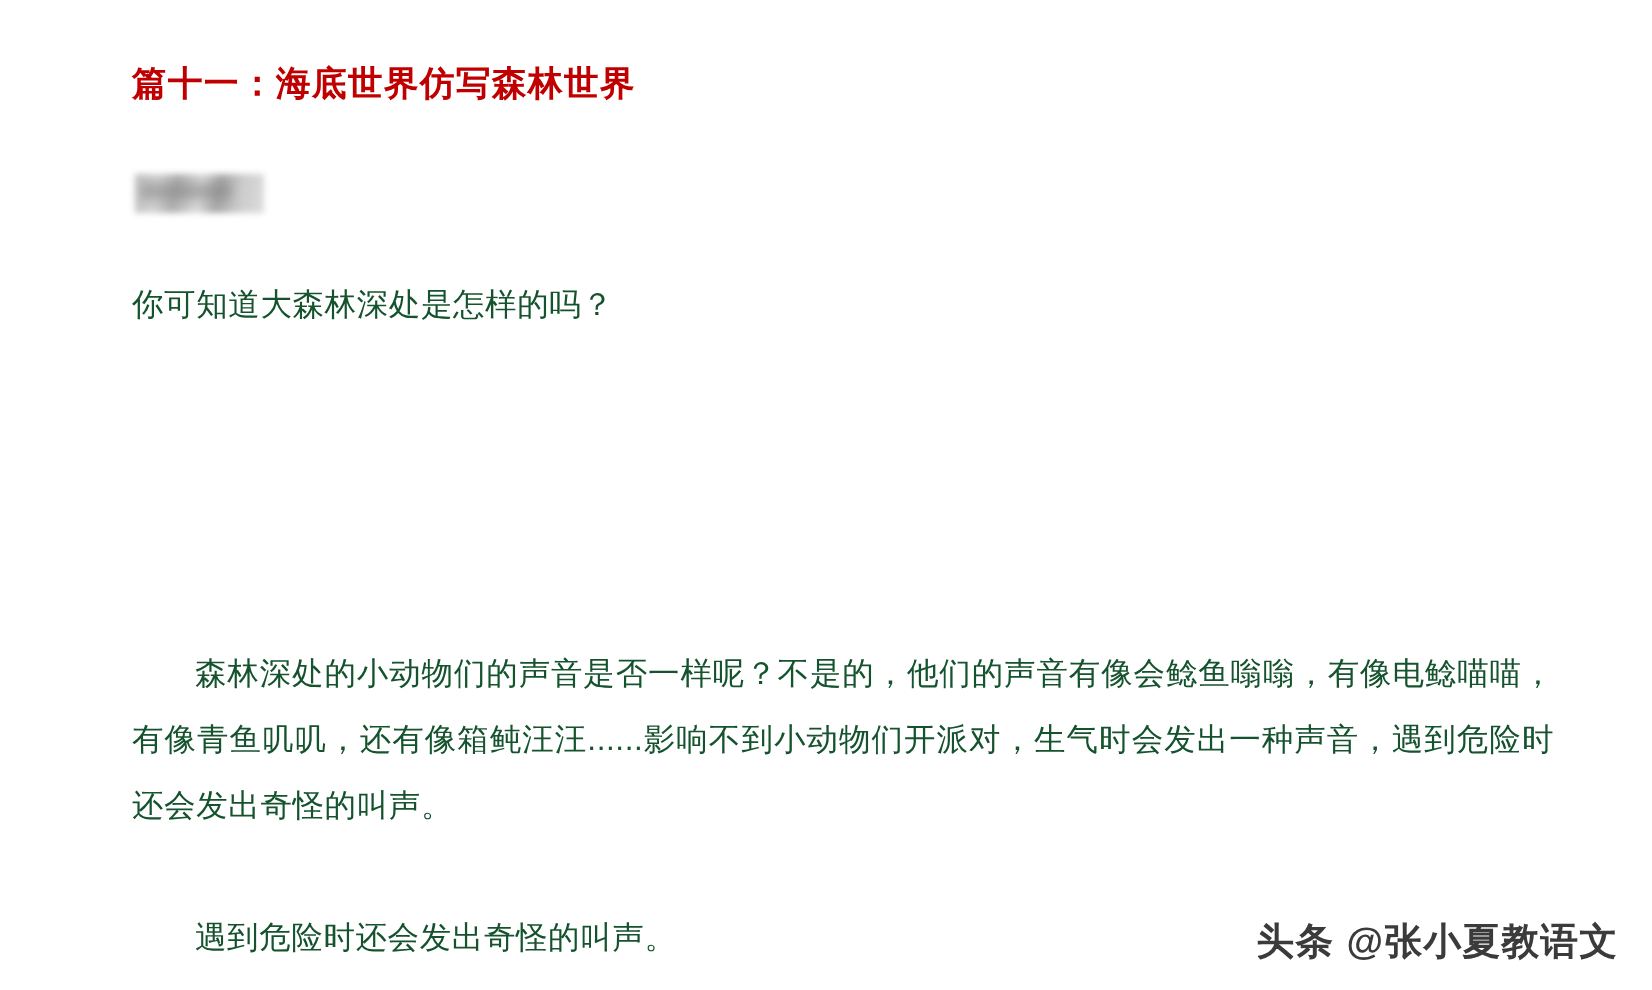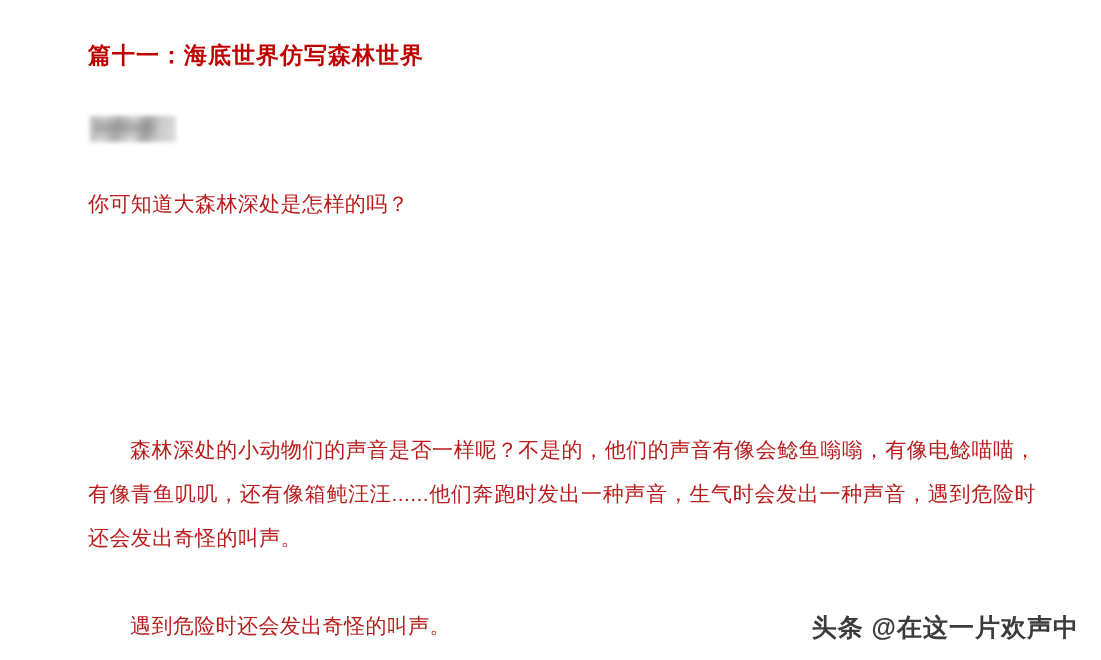--- a/index.html
+++ b/index.html
@@ -50,21 +50,21 @@
     top: 6px;
     width: 60px;
     height: 11px;
     background: rgba(120,120,120,0.55);
     filter: blur(3px);
   }
   .body-text {
     position: absolute;
     left: 88px;
     width: 948px;
-    color: #b91c1c;
+    color: #14532d;
     font-size: 21px;
     line-height: 44px;
     letter-spacing: 0.4px;
     text-align: justify;
   }
   .p1 { top: 182px; }
   .p2 { top: 252px; }
   .p3 { top: 428px; }
   .p4 { top: 604px; }
   .indent { text-indent: 2em; }
@@ -85,19 +85,19 @@
 
 <div class="page">
 
   <div class="article-title">篇十一：海底世界仿写森林世界</div>
 
   <div class="author-redaction"></div>
 
   <div class="body-text p1">你可知道大森林深处是怎样的吗？</div>
 
 
-  <div class="body-text p3 indent">森林深处的小动物们的声音是否一样呢？不是的，他们的声音有像会鲶鱼嗡嗡，有像电鲶喵喵，有像青鱼叽叽，还有像箱鲀汪汪......他们奔跑时发出一种声音，生气时会发出一种声音，遇到危险时还会发出奇怪的叫声。</div>
+  <div class="body-text p3 indent">森林深处的小动物们的声音是否一样呢？不是的，他们的声音有像会鲶鱼嗡嗡，有像电鲶喵喵，有像青鱼叽叽，还有像箱鲀汪汪......影响不到小动物们开派对，生气时会发出一种声音，遇到危险时还会发出奇怪的叫声。</div>
 
   <div class="body-text p4 indent">遇到危险时还会发出奇怪的叫声。</div>
 
-  <div class="watermark">头条 @在这一片欢声中</div>
+  <div class="watermark">头条 @张小夏教语文</div>
 
 </div>
 
 </body></html>

